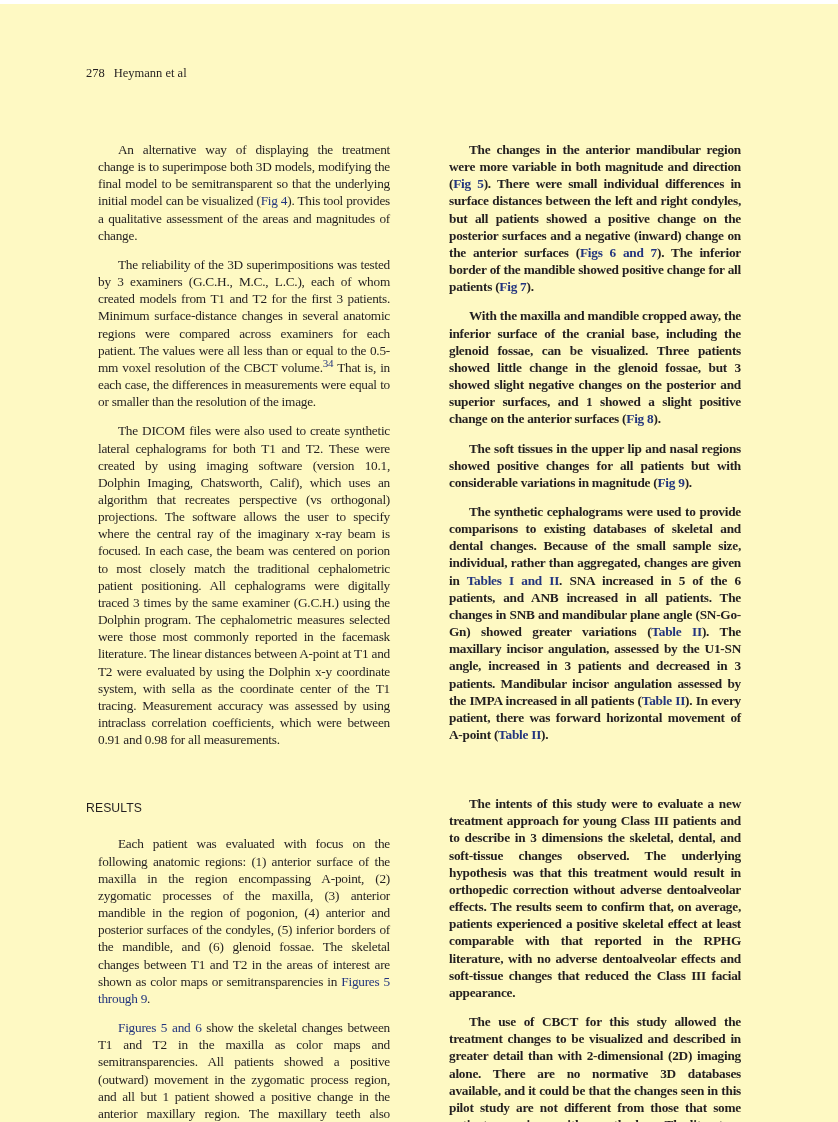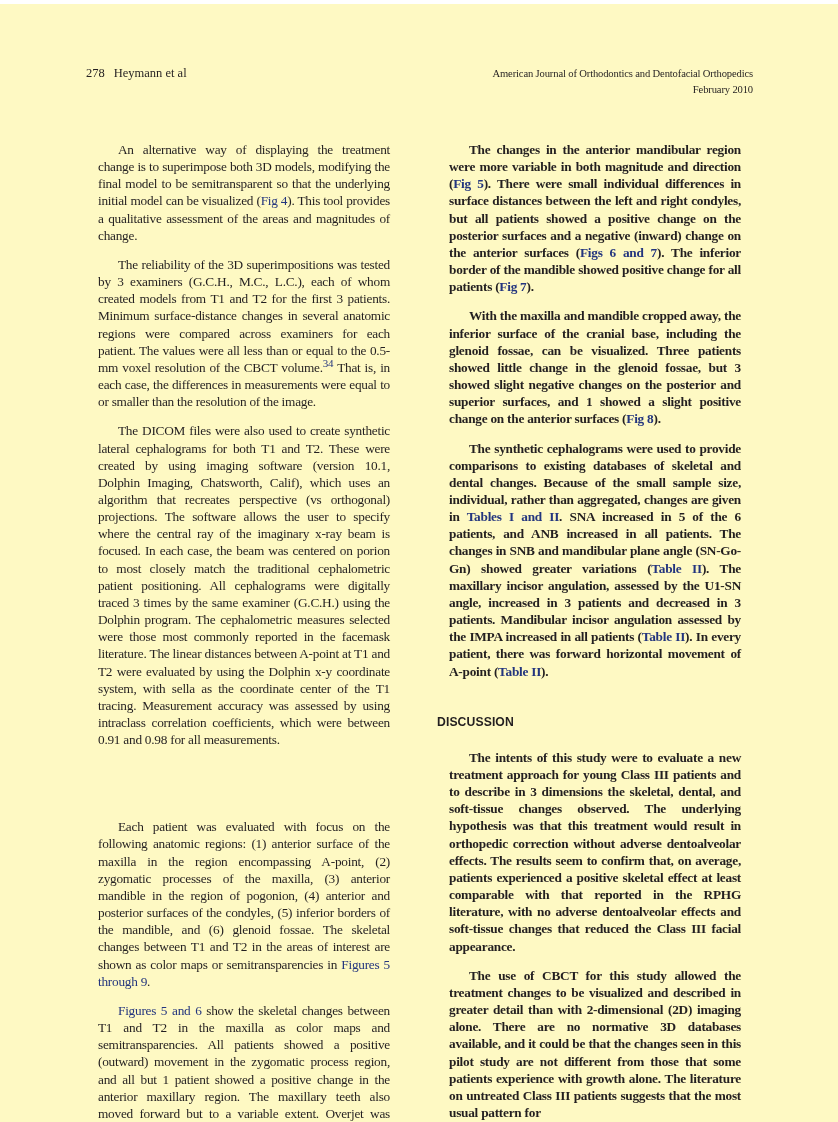--- a/index.html
+++ b/index.html
@@ -17,43 +17,40 @@
     sup.ref { font-size: 11px; color: #23357e; vertical-align: super; line-height: 0; }
   </style>
 </head>
 <body>
 
 <div class="page">
 
   <div class="hdr-left">
     <span class="pgnum">278</span><span>Heymann et al</span>
   </div>
-  <div class="hdr-right">
-    <div>American Journal of Orthodontics and Dentofacial Orthopedics</div>
-    <div>February 2010</div>
-  </div>
 
   <div class="col left">
     <p><span>An alternative way of displaying the treatment change is to superimpose both 3D models, modifying the final model to be semitransparent so that the underlying initial model can be visualized (</span><span class="link">Fig 4</span><span>). This tool provides a qualitative assessment of the areas and magnitudes of change.</span></p>
     <p><span>The reliability of the 3D superimpositions was tested by 3 examiners (G.C.H., M.C., L.C.), each of whom created models from T1 and T2 for the first 3 patients. Minimum surface-distance changes in several anatomic regions were compared across examiners for each patient. The values were all less than or equal to the 0.5-mm voxel resolution of the CBCT volume.</span><sup class="ref">34</sup><span> That is, in each case, the differences in measurements were equal to or smaller than the resolution of the image.</span></p>
     <p>The DICOM files were also used to create synthetic lateral cephalograms for both T1 and T2. These were created by using imaging software (version 10.1, Dolphin Imaging, Chatsworth, Calif), which uses an algorithm that recreates perspective (vs orthogonal) projections. The software allows the user to specify where the central ray of the imaginary x-ray beam is focused. In each case, the beam was centered on porion to most closely match the traditional cephalometric patient positioning. All cephalograms were digitally traced 3 times by the same examiner (G.C.H.) using the Dolphin program. The cephalometric measures selected were those most commonly reported in the facemask literature. The linear distances between A-point at T1 and T2 were evaluated by using the Dolphin x-y coordinate system, with sella as the coordinate center of the T1 tracing. Measurement accuracy was assessed by using intraclass correlation coefficients, which were between 0.91 and 0.98 for all measurements.</p>
 
     <div style="height:40px;"></div>
+    <p class="heading">RESULTS</p>
     <div style="height:6px;"></div>
 
     <p><span>Each patient was evaluated with focus on the following anatomic regions: (1) anterior surface of the maxilla in the region encompassing A-point, (2) zygomatic processes of the maxilla, (3) anterior mandible in the region of pogonion, (4) anterior and posterior surfaces of the condyles, (5) inferior borders of the mandible, and (6) glenoid fossae. The skeletal changes between T1 and T2 in the areas of interest are shown as color maps or semitransparencies in </span><span class="link">Figures 5 through 9</span><span>.</span></p>
     <p><span class="link">Figures 5 and 6</span><span> show the skeletal changes between T1 and T2 in the maxilla as color maps and semitransparencies. All patients showed a positive (outward) movement in the zygomatic process region, and all but 1 patient showed a positive change in the anterior maxillary region. The maxillary teeth also moved forward but to a variable extent. Overjet was positive in all patients at T2 but was not necessarily overcorrected.</span></p>
   </div>
 
   <div class="col right">
     <p><span>The changes in the anterior mandibular region were more variable in both magnitude and direction (</span><span class="link">Fig 5</span><span>). There were small individual differences in surface distances between the left and right condyles, but all patients showed a positive change on the posterior surfaces and a negative (inward) change on the anterior surfaces (</span><span class="link">Figs 6 and 7</span><span>). The inferior border of the mandible showed positive change for all patients (</span><span class="link">Fig 7</span><span>).</span></p>
     <p><span>With the maxilla and mandible cropped away, the inferior surface of the cranial base, including the glenoid fossae, can be visualized. Three patients showed little change in the glenoid fossae, but 3 showed slight negative changes on the posterior and superior surfaces, and 1 showed a slight positive change on the anterior surfaces (</span><span class="link">Fig 8</span><span>).</span></p>
+    <p><span>The soft tissues in the upper lip and nasal regions showed positive changes for all patients but with considerable variations in magnitude (</span><span class="link">Fig 9</span><span>).</span></p>
     <p><span>The synthetic cephalograms were used to provide comparisons to existing databases of skeletal and dental changes. Because of the small sample size, individual, rather than aggregated, changes are given in </span><span class="link">Tables I and II</span><span>. SNA increased in 5 of the 6 patients, and ANB increased in all patients. The changes in SNB and mandibular plane angle (SN-Go-Gn) showed greater variations (</span><span class="link">Table II</span><span>). The maxillary incisor angulation, assessed by the U1-SN angle, increased in 3 patients and decreased in 3 patients. Mandibular incisor angulation assessed by the IMPA increased in all patients (</span><span class="link">Table II</span><span>). In every patient, there was forward horizontal movement of A-point (</span><span class="link">Table II</span><span>).</span></p>
 
     <div style="height:22px;"></div>
-    <p class="heading">DISCUSSION</p>
     <div style="height:6px;"></div>
 
     <p>The intents of this study were to evaluate a new treatment approach for young Class III patients and to describe in 3 dimensions the skeletal, dental, and soft-tissue changes observed. The underlying hypothesis was that this treatment would result in orthopedic correction without adverse dentoalveolar effects. The results seem to confirm that, on average, patients experienced a positive skeletal effect at least comparable with that reported in the RPHG literature, with no adverse dentoalveolar effects and soft-tissue changes that reduced the Class III facial appearance.</p>
     <p>The use of CBCT for this study allowed the treatment changes to be visualized and described in greater detail than with 2-dimensional (2D) imaging alone. There are no normative 3D databases available, and it could be that the changes seen in this pilot study are not different from those that some patients experience with growth alone. The literature on untreated Class III patients suggests that the most usual pattern for</p>
   </div>
 
 </div>
 
 </body></html>

